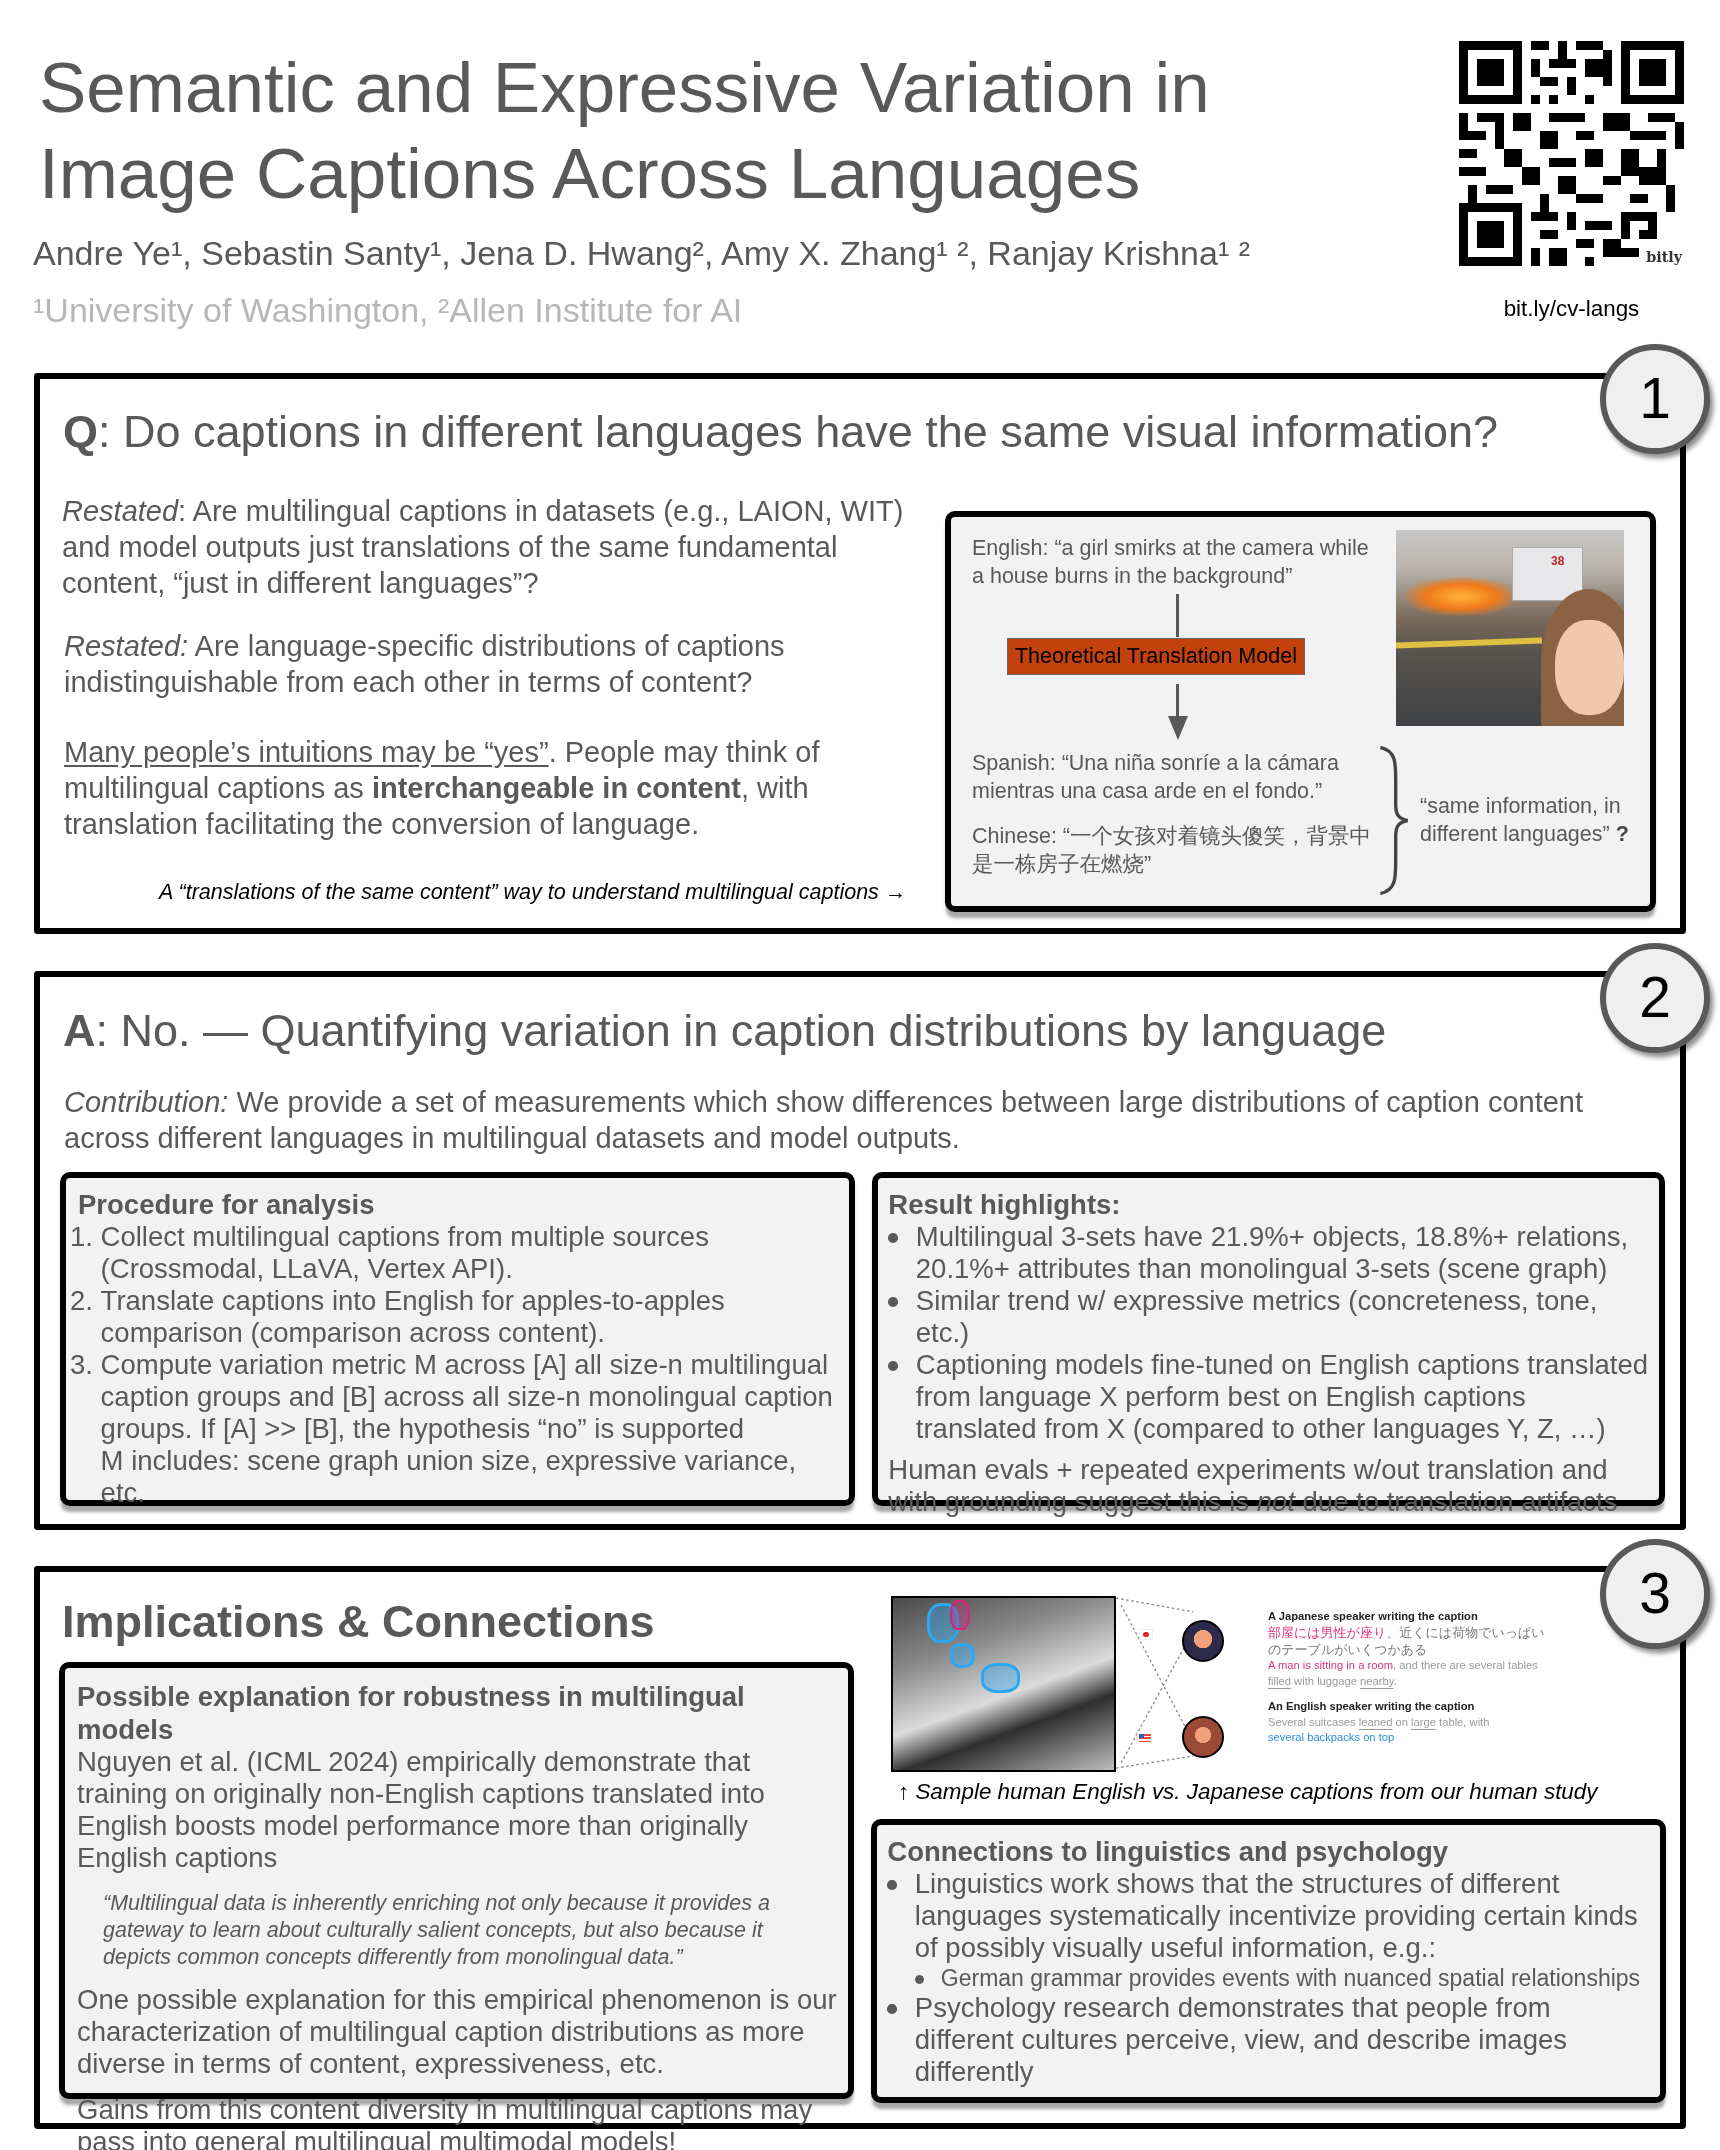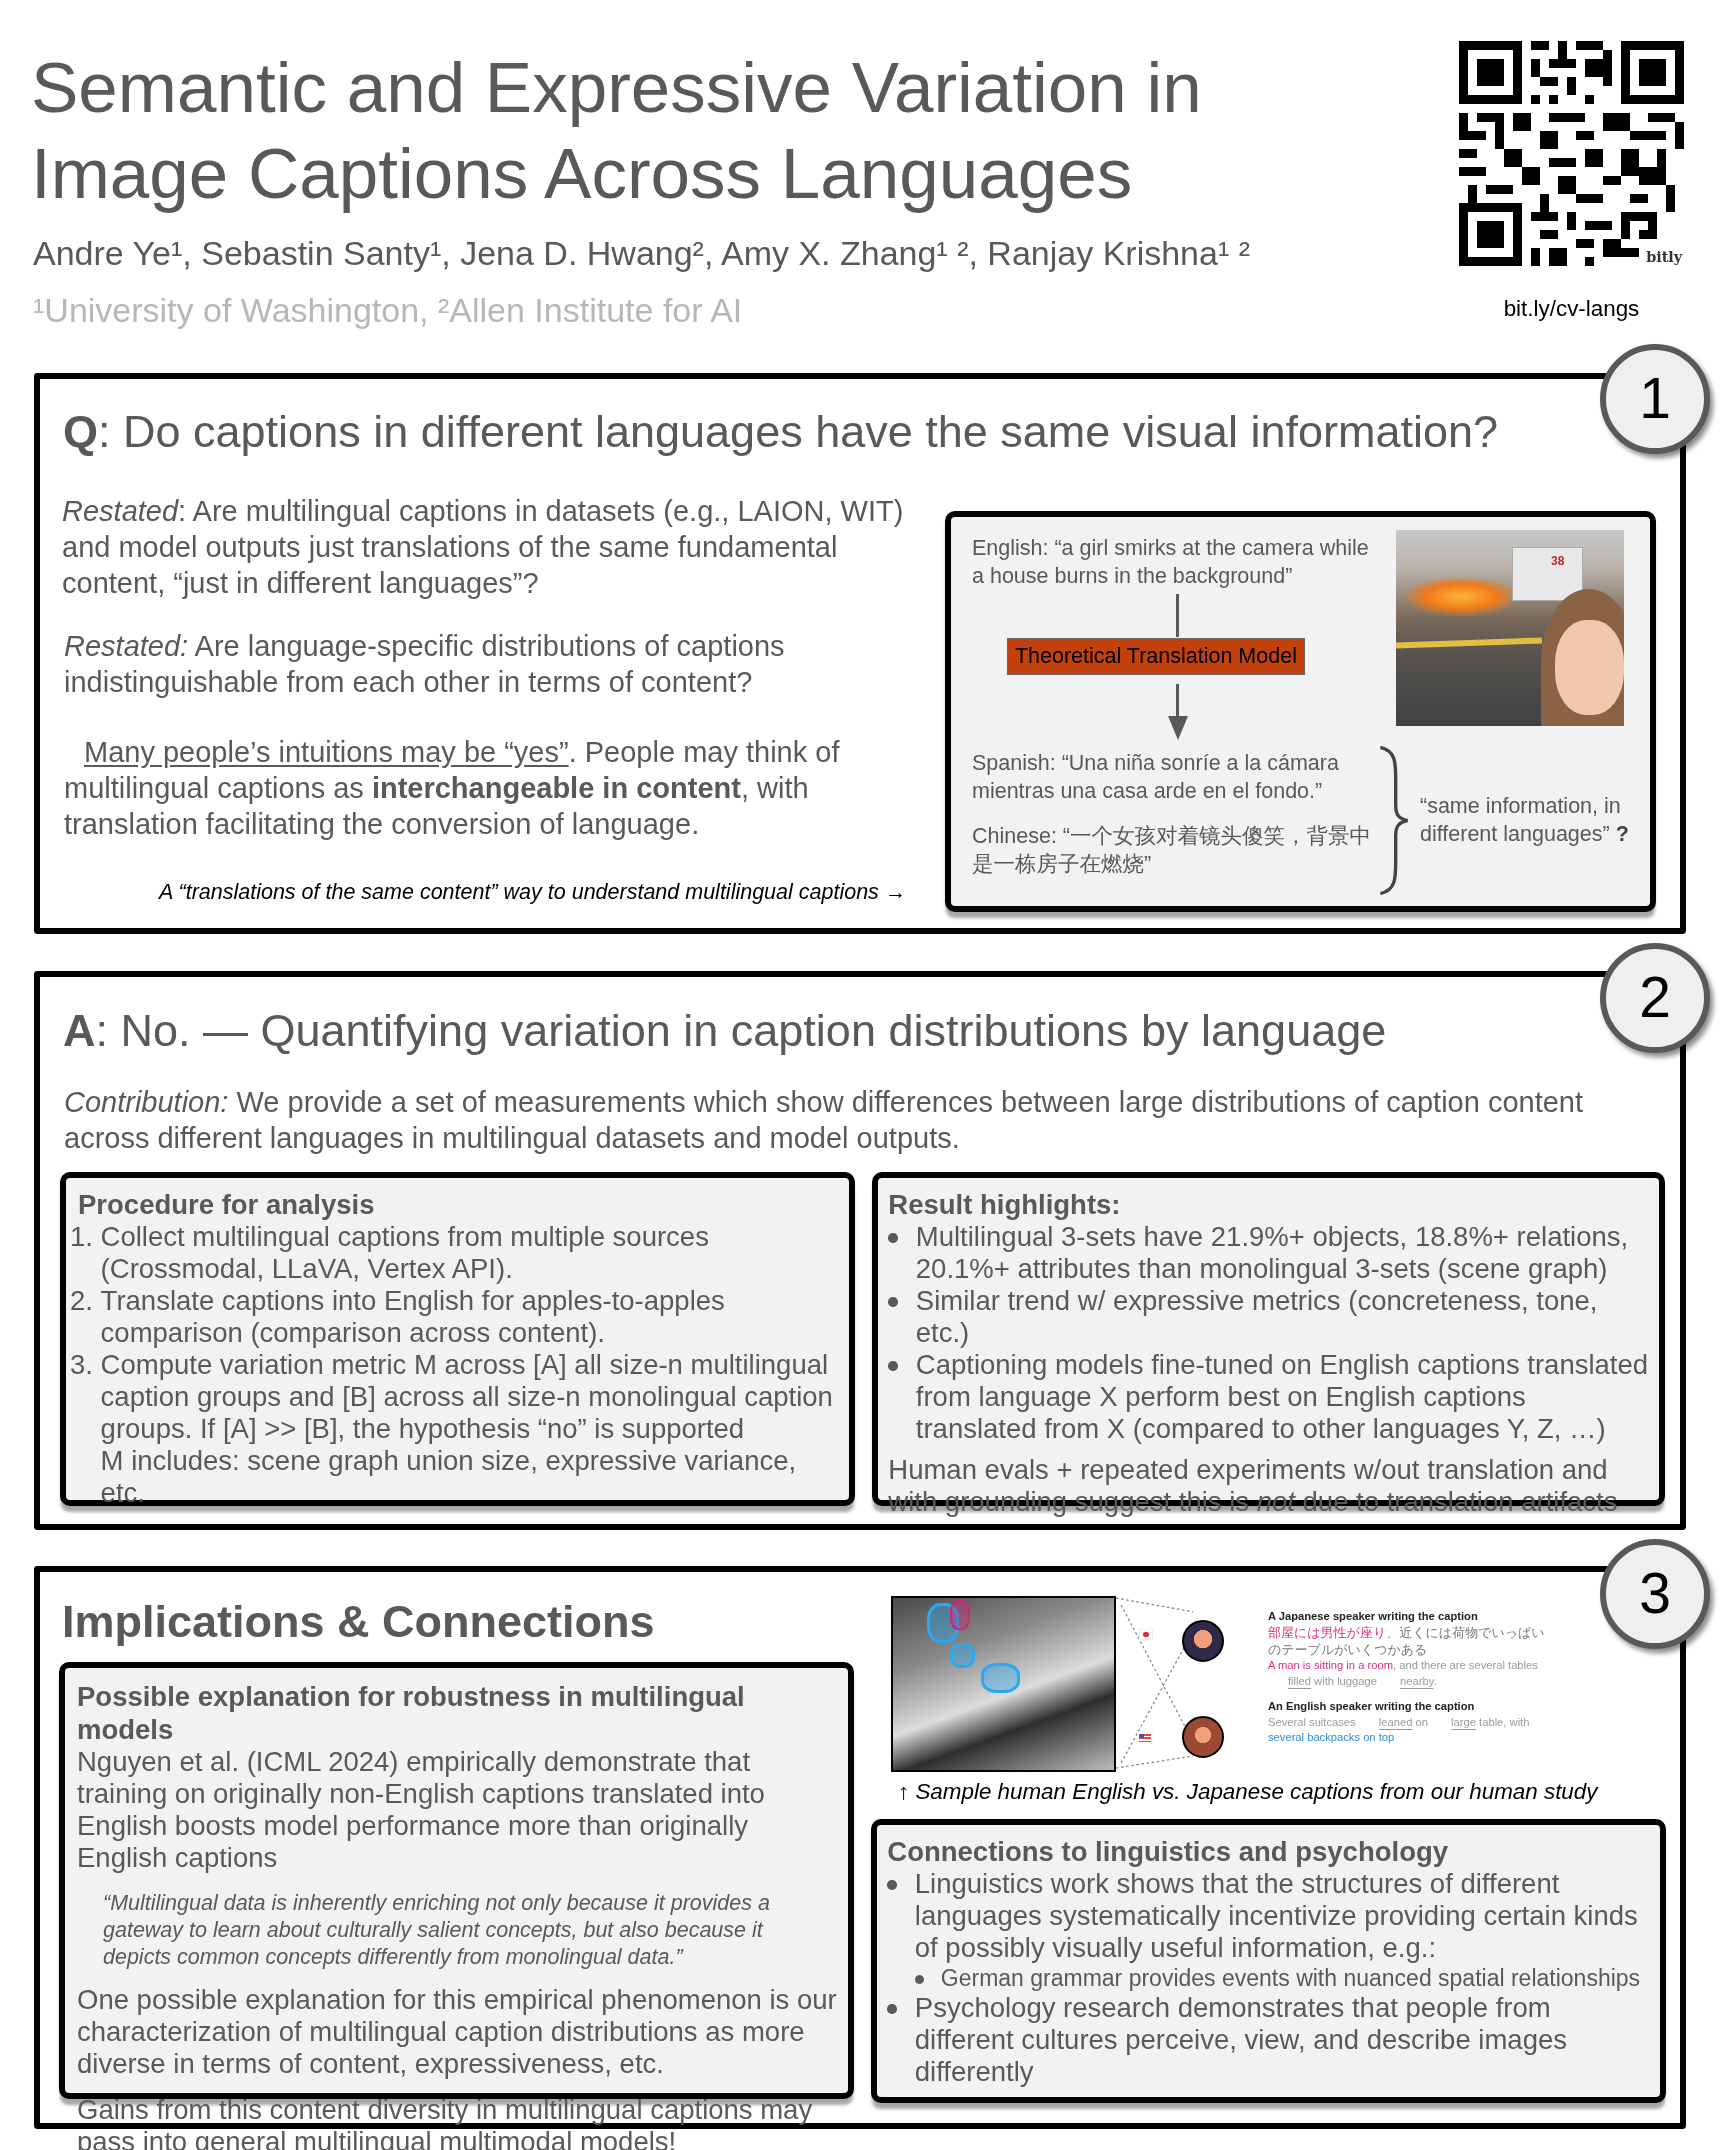--- a/index.html
+++ b/index.html
@@ -1,18 +1,18 @@
 <!DOCTYPE html>
 <html style="font-size:13.8px"><head>
 <meta charset="utf-8">
 <style>
   html,body{margin:0;padding:0;background:#fff;}
   body{width:1721px;height:2151px;position:relative;overflow:hidden;font-family:"Liberation Sans",sans-serif;color:#595959;}
   .abs{position:absolute;}
-  .title{left:31px;top:45px;font-size:71px;line-height:86px;color:#595959;width:1377px;}
+  .title{left:39px;top:45px;font-size:71px;line-height:86px;color:#595959;width:1377px;}
   .authors{left:33px;top:234px;font-size:34px;color:#595959;}
   .affil{left:33px;top:291px;font-size:34px;color:#b7b7b7;}
   .qr{left:1457px;top:41px;width:229px;height:225px;}
   .qrlabel{left:1457px;top:296px;width:229px;text-align:center;font-size:22.4px;color:#000;}
   .section{border:6px solid #000;border-radius:3.4px;box-sizing:border-box;background:#fff;}
   .numcircle{width:110px;height:110px;border-radius:50%;background:#efefef;border:6px solid #595959;box-sizing:border-box;box-shadow:3.4px 4.3px 5.2px rgba(0,0,0,.45);font-size:57px;color:#000;text-align:center;line-height:96px;}
   .h2{font-size:45px;color:#595959;}
   .h2 b{font-weight:bold;}
   .p{font-size:29px;line-height:36px;color:#595959;}
   .inner{border:6px solid #000;border-radius:10px;background:#f2f2f2;box-sizing:border-box;box-shadow:0 6.9px 3.4px -1.7px rgba(0,0,0,.35);}
@@ -27,21 +27,21 @@
   ul.sub li{position:relative;font-size:23px;line-height:28px;}
   ul.sub li::before{content:"";position:absolute;left:-26px;top:10.3px;width:7.7px;height:7.7px;border-radius:50%;border:1.3px solid #595959;}
   .diag{font-size:21.5px;line-height:27.5px;color:#595959;}
   .ttm{border:1.7px solid #666;background:#c2410c;font-size:21.5px;color:#000;padding:5.2px 6.9px;}
   .vline{background:#595959;width:3.4px;}
   .italic{font-style:italic;}
   .jp-head{font-size:11.2px;font-weight:bold;color:#222;}
   .jp-pink{color:#d9317f;}
   .jp-gray{color:#9a9a9a;}
   .jp-blue{color:#2b8fd6;}
-  u{text-underline-offset:2.6px;margin-left:20px;}
+  u{text-underline-offset:2.6px;}
 </style>
 </head>
 <body>
 
 <div class="abs title">
   <div>Semantic and Expressive Variation in</div>
   <div>Image Captions Across Languages</div>
 </div>
 <div class="abs authors">Andre Ye¹, Sebastin Santy¹, Jena D. Hwang², Amy X. Zhang¹ ², Ranjay Krishna¹ ²</div>
 <div class="abs affil">¹University of Washington, ²Allen Institute for AI</div>

